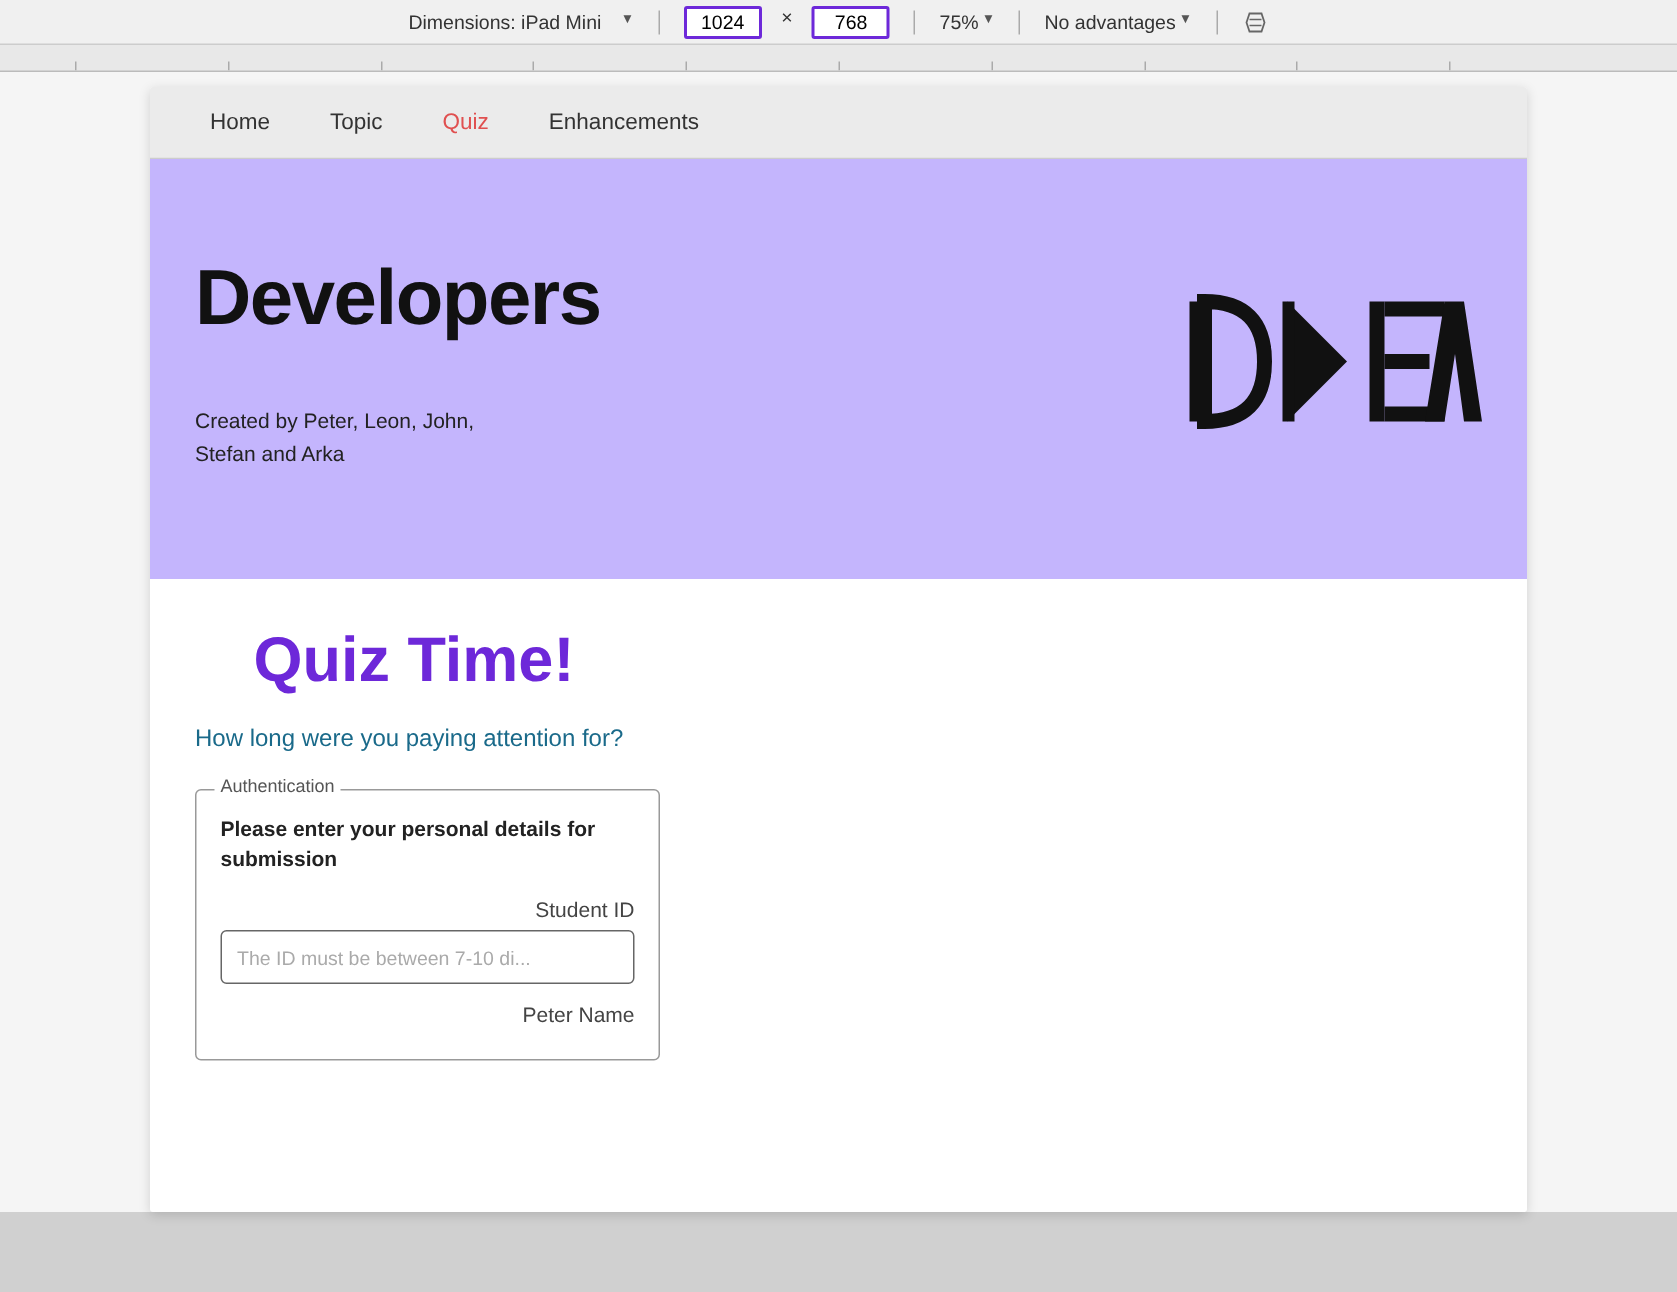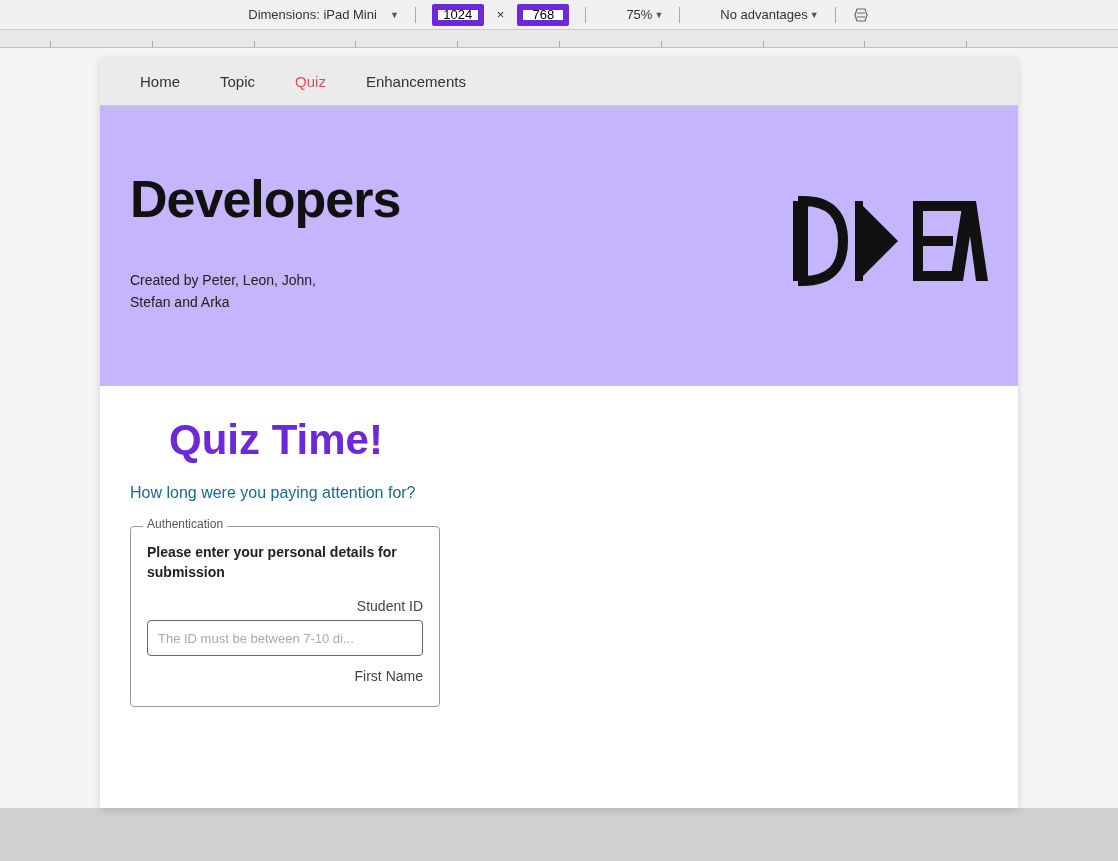--- a/index.html
+++ b/index.html
@@ -16,44 +16,43 @@
       height: 30px;
       display: flex;
       align-items: center;
       justify-content: center;
       gap: 8px;
       font-size: 13px;
       color: #333;
     }
     .toolbar-section {
       display: flex;
-      align-items: center;
+      align-items: flex-start;
       gap: 13px;
     }
     .toolbar-divider {
       height: 16px;
       width: 1px;
       background: #aaa;
       margin: 0 8px;
     }
     .dim-input {
       width: 52px;
       height: 22px;
-      border: 6px solid #6d28d9;
+      border: 2px solid #6d28d9;
       border-radius: 2px;
       text-align: center;
       font-size: 13px;
       background: white;
     }
     .toolbar-dropdown {
       display: flex;
-      align-items: center;
+      align-items: flex-start;
       gap: 2px;
       cursor: pointer;
-      margin-left: 24px;
     }
     .chevron-small {
       font-size: 9px;
       color: #555;
     }
     .throttle-icon {
       width: 18px;
       height: 18px;
       display: inline-flex;
       align-items: center;
@@ -316,19 +315,19 @@
       <h2 class="quiz-title">Quiz Time!</h2>
       <p class="quiz-subtitle">How long were you paying attention for?</p>
 
       <div class="form-row">
 
         <div class="form-fieldset" style="max-width: 310px;">
           <span class="form-fieldset" style="position:absolute;top:-10px;left:12px;background:white;padding:0 4px;font-size:12px;color:#555;border:none;">Authentication</span>
           <p class="form-fieldset-title">Please enter your personal details for submission</p>
           <label class="form-label">Student ID</label>
           <input class="form-input" type="text" placeholder="The ID must be between 7-10 di..." style="">
-          <label class="form-label" style="margin-top:12px;">First Name</label>
+          <label class="form-label" style="margin-top:12px;">Peter Name</label>
         </div>
 
       </div>
     </div>
   </div>
 </div>
 
 </body></html>

